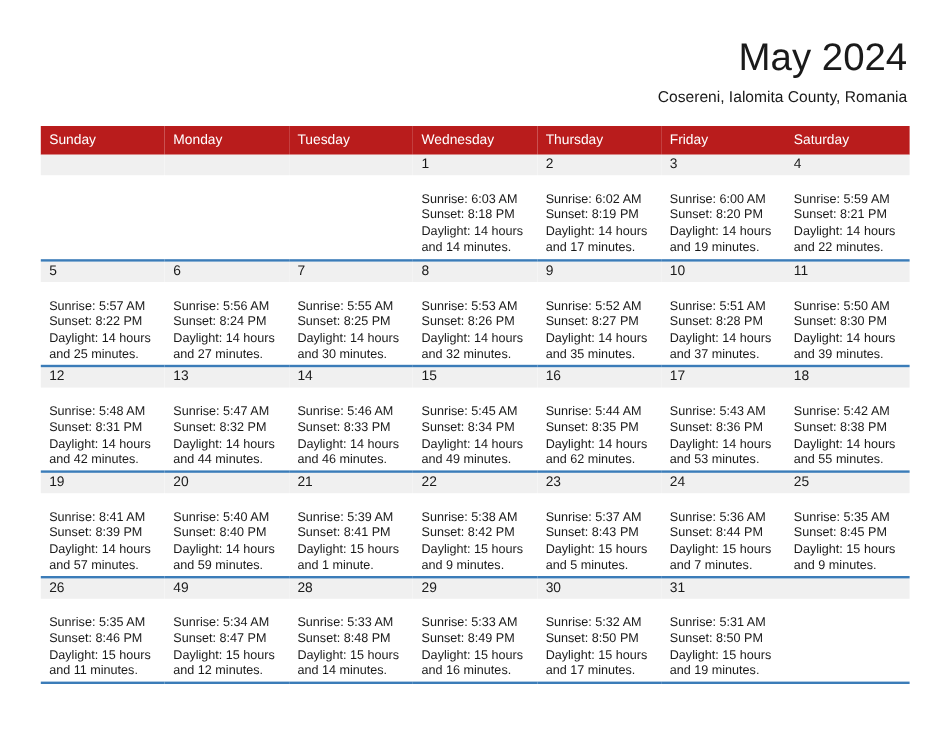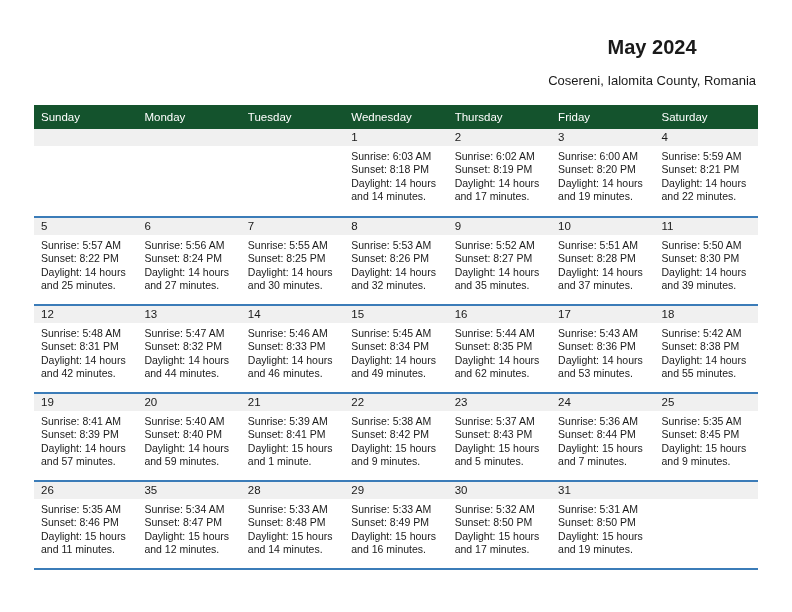--- a/index.html
+++ b/index.html
@@ -69,26 +69,25 @@
     border-right: 30px solid transparent;
   }
 
   .title-block {
     position: absolute;
     right: 36px;
     top: 30px;
     text-align: right;
   }
   .cal-title {
-    font-size: 20px;
-    font-weight: 700;
+    font-size: 32px;
+    font-weight: 400;
     color: #1a1a1a;
     line-height: 34px;
     font-family: "Liberation Sans", sans-serif;
-    text-align: center;
   }
   .cal-subtitle {
     margin-top: 8px;
     font-size: 13px;
     font-weight: 400;
     color: #1a1a1a;
     line-height: 18px;
     font-family: "Liberation Sans", sans-serif;
   }
 
@@ -96,21 +95,21 @@
   .calendar {
     position: absolute;
     left: 34px;
     top: 105px;
     width: 724px;
     border-collapse: collapse;
     table-layout: fixed;
   }
 
   .calendar th {
-    background: #14532d;
+    background: #b91c1c;
     color: #ffffff;
     font-size: 11.5px;
     font-weight: 400;
     text-align: left;
     padding: 6px 0 6px 7px;
     height: 20px;
     box-sizing: border-box;
     font-family: "Liberation Sans", sans-serif;
   }
 
@@ -127,21 +126,21 @@
     background: #f0f0f0;
     height: 17px;
     line-height: 17px;
     padding-left: 7px;
     font-size: 11.5px;
     color: #1a1a1a;
     box-sizing: border-box;
   }
 
   .cell-body {
-    padding: 4px 6px 0 7px;
+    padding: 14px 6px 0 7px;
     font-size: 10.5px;
     line-height: 13.4px;
     color: #1a1a1a;
   }
   .cell-body div {
     white-space: nowrap;
   }
   .cell-empty .cell-body { visibility: hidden; }
 </style>
 </head>
@@ -436,21 +435,21 @@
           <td>
             <div class="daynum-band">26</div>
             <div class="cell-body">
               <div>Sunrise: 5:35 AM</div>
               <div>Sunset: 8:46 PM</div>
               <div>Daylight: 15 hours</div>
               <div>and 11 minutes.</div>
             </div>
           </td>
           <td>
-            <div class="daynum-band">35</div>
+            <div class="daynum-band">49</div>
             <div class="cell-body">
               <div>Sunrise: 5:34 AM</div>
               <div>Sunset: 8:47 PM</div>
               <div>Daylight: 15 hours</div>
               <div>and 12 minutes.</div>
             </div>
           </td>
           <td>
             <div class="daynum-band">28</div>
             <div class="cell-body">

